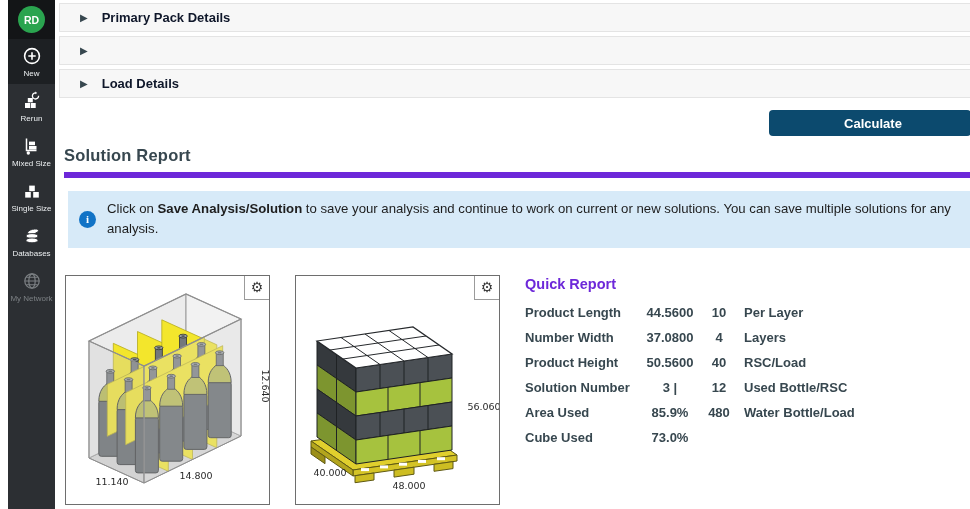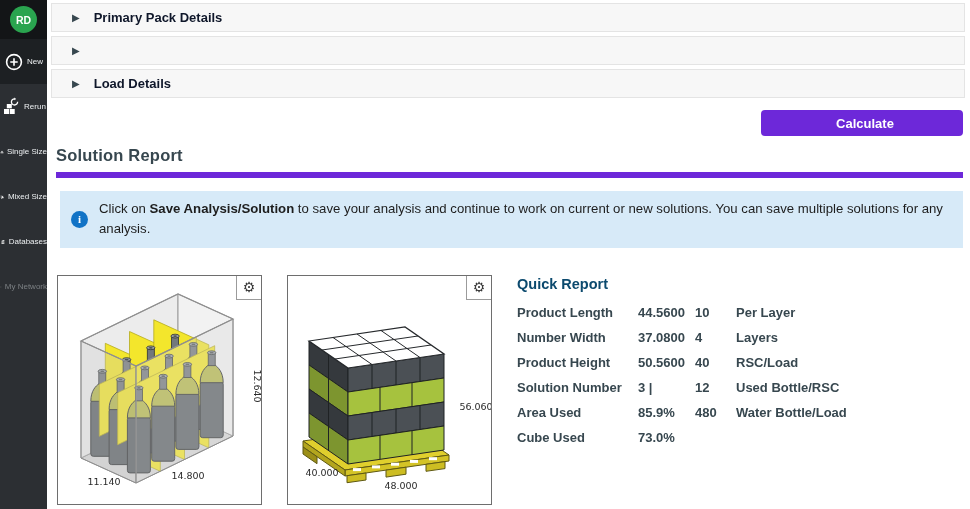--- a/index.html
+++ b/index.html
@@ -1,46 +1,46 @@
 <!DOCTYPE html>
 <html><head>
 <meta charset="utf-8">
 <style>
   * { margin:0; padding:0; box-sizing:border-box; }
   html,body { width:970px; height:509px; overflow:hidden; background:#fff;
               font-family:"Liberation Sans", sans-serif; }
-  #app { position:relative; width:860px; height:509px; background:#fff; }
+  #app { position:relative; width:860px; height:509px; background:#fff;margin-left:8px; }
 
   
   .sidebar { position:absolute; left:0; top:0; width:47px; height:509px;
              background:#2c2f33; z-index:5; }
   .avatar-block { height:39px; background:#131517; display:flex;
                   align-items:center; justify-content:center; }
   .avatar { width:27px; height:27px; border-radius:50%; background:#2aa44f;
             color:#fff; font-size:10.5px; font-weight:bold; display:flex;
             align-items:center; justify-content:center; cursor:pointer; }
-  .nav-item { height:45px; display:flex; flex-direction:row; align-items:center;
+  .nav-item { height:45px; display:flex; flex-direction:column; align-items:center;
               justify-content:center; gap:3px; cursor:pointer; }
   .nav-item.active { background:#1d2023; }
   .nav-item .lbl { font-size:8px; color:#eceff1; white-space:nowrap; }
   .nav-item.disabled .lbl { color:#7c8084; }
   .nav-item svg { display:block; }
 
   
   .main { position:absolute; left:47px; top:0; width:923px; height:509px; background:#fff; }
 
   .accordions { padding:3px 5px 0 4px; }
   .acc-row { height:29px; margin-bottom:4px; background:#f7f7f7;
              border:1px solid #e4e4e4; display:flex; align-items:center;
              padding-left:20px; gap:14px; cursor:pointer; }
   .acc-arrow { font-size:10px; color:#37474f; line-height:1; }
   .acc-label { font-size:13px; font-weight:bold; color:#0f172a; }
 
   .calc-row { text-align:right; padding-right:7px; margin-top:12px; }
-  .calc-btn { width:202px; height:26px; background:#6d28d9; color:#fff; border:none;
+  .calc-btn { width:202px; height:26px; background:#0c4a6e; color:#fff; border:none;
               border-radius:4px; font-size:13px; font-weight:bold; cursor:pointer;
               font-family:"Liberation Sans", sans-serif;padding-left:6px; }
 
   .section-title { margin:10px 7px 0 9px; padding-bottom:7px;
                    border-bottom:6px solid #6d28d9; font-size:16.5px;
                    font-weight:bold; color:#37474f; letter-spacing:.2px; }
 
   .info-banner { margin:13px 7px 0 13px; background:#d7eaf8; display:flex;
                  align-items:center; gap:11px; padding:8px 12px 8px 11px; }
   .info-icon { flex:0 0 17px; width:17px; height:17px; border-radius:50%;
@@ -53,25 +53,25 @@
   .viewer-row { display:flex; align-items:flex-start; margin:27px 0 0 10px; }
   .panel { width:205px; height:230px; border:1px solid #6e6e6e; position:relative;
            background:#fff; margin-right:25px; flex:0 0 auto; }
   .panel svg.art { position:absolute; left:0; top:0; }
   .gear-box { position:absolute; top:0; right:0; width:25px; height:24px;
               border-left:1px solid #9b9b9b; border-bottom:1px solid #9b9b9b;
               background:#fff; display:flex; align-items:center; justify-content:center;
               font-size:14px; color:#3a3a3a; cursor:pointer; z-index:2; }
 
   .quick-report { padding-top:1px; }
-  .qr-title { font-size:14.5px; font-weight:bold; color:#0c4a6e; margin-bottom:13px; }
+  .qr-title { font-size:14.5px; font-weight:bold; color:#6d28d9; margin-bottom:13px; }
   .qr-grid { display:grid; grid-template-columns:112px 48px 32px auto;
              column-gap:9px; row-gap:10px; font-size:13px; font-weight:bold;
              color:#37474f; }
-  .qr-val, .qr-count { text-align:left; white-space:nowrap; }
+  .qr-val, .qr-count { text-align:center; white-space:nowrap; }
   .qr-label, .qr-unit { white-space:nowrap; }
 
   text { font-family:"DejaVu Sans", sans-serif; }
 </style>
 </head>
 <body>
 
 <div id="app">
 
   <aside class="sidebar">
@@ -93,35 +93,35 @@
         <rect x="8.7" y="12" width="5" height="5" fill="#fff"></rect>
         <rect x="5.8" y="7" width="5" height="4.3" fill="#fff"></rect>
         <path d="M16.6 4.8 a3.1 3.1 0 1 1 -3.1 -3" fill="none" stroke="#fff" stroke-width="1.3"></path>
         <path d="M13.2 0.5 l2 1.4 -2 1.4 Z" fill="#fff"></path>
       </svg>
       <span class="lbl">Rerun</span>
     </div>
 
     <div class="nav-item">
       <svg width="20" height="20" viewBox="0 0 20 20">
-        <rect x="3.2" y="11" width="5.6" height="5.6" fill="#fff"></rect>
-        <rect x="11.2" y="11" width="5.6" height="5.6" fill="#fff"></rect>
-        <rect x="7.2" y="4.6" width="5.6" height="5.6" fill="#fff"></rect>
-      </svg>
-      <span class="lbl">Single Size</span>
-    </div>
-
-    <div class="nav-item">
-      <svg width="20" height="20" viewBox="0 0 20 20">
         <path d="M4.5 2.5 V14.5 H14.5" fill="none" stroke="#fff" stroke-width="1.5"></path>
         <circle cx="6.3" cy="17" r="1.7" fill="#fff"></circle>
         <rect x="7" y="10" width="7.5" height="3.6" fill="#fff"></rect>
         <rect x="7" y="5.6" width="6" height="3.6" fill="#fff"></rect>
       </svg>
       <span class="lbl">Mixed Size</span>
+    </div>
+
+    <div class="nav-item">
+      <svg width="20" height="20" viewBox="0 0 20 20">
+        <rect x="3.2" y="11" width="5.6" height="5.6" fill="#fff"></rect>
+        <rect x="11.2" y="11" width="5.6" height="5.6" fill="#fff"></rect>
+        <rect x="7.2" y="4.6" width="5.6" height="5.6" fill="#fff"></rect>
+      </svg>
+      <span class="lbl">Single Size</span>
     </div>
 
     <div class="nav-item">
       <svg width="20" height="20" viewBox="0 0 20 20">
         <ellipse cx="11" cy="5.6" rx="5.6" ry="2.3" fill="#fff" stroke="#2c2f33" stroke-width="0.9" transform="rotate(-14 11 5.6)"></ellipse>
         <ellipse cx="10" cy="10" rx="6" ry="2.4" fill="#fff" stroke="#2c2f33" stroke-width="0.9"></ellipse>
         <ellipse cx="10" cy="14.4" rx="6" ry="2.4" fill="#fff" stroke="#2c2f33" stroke-width="0.9"></ellipse>
       </svg>
       <span class="lbl">Databases</span>
     </div>

